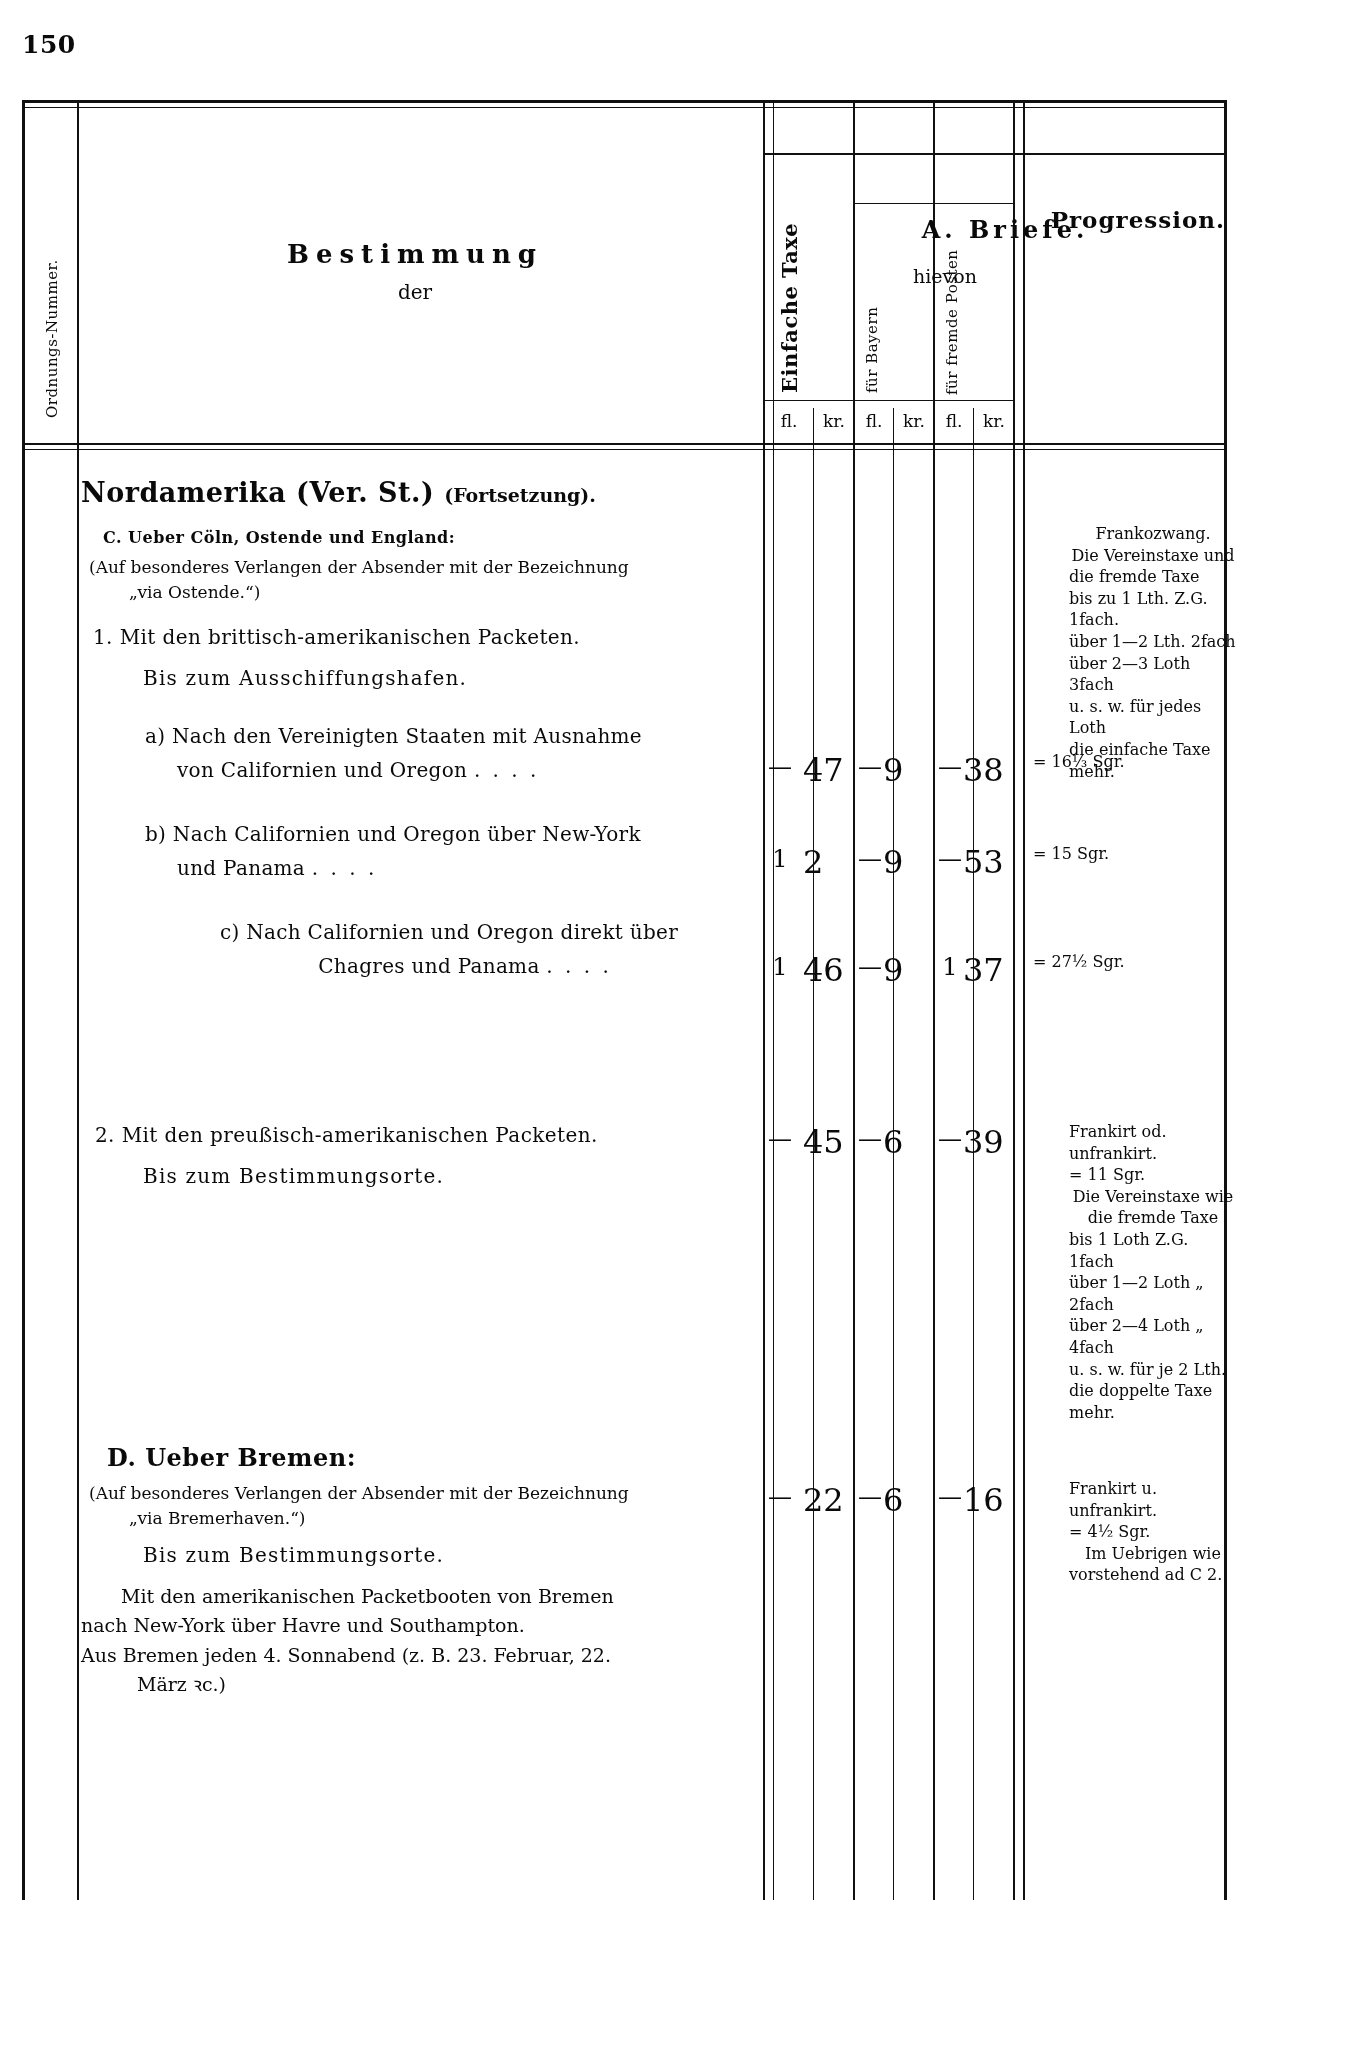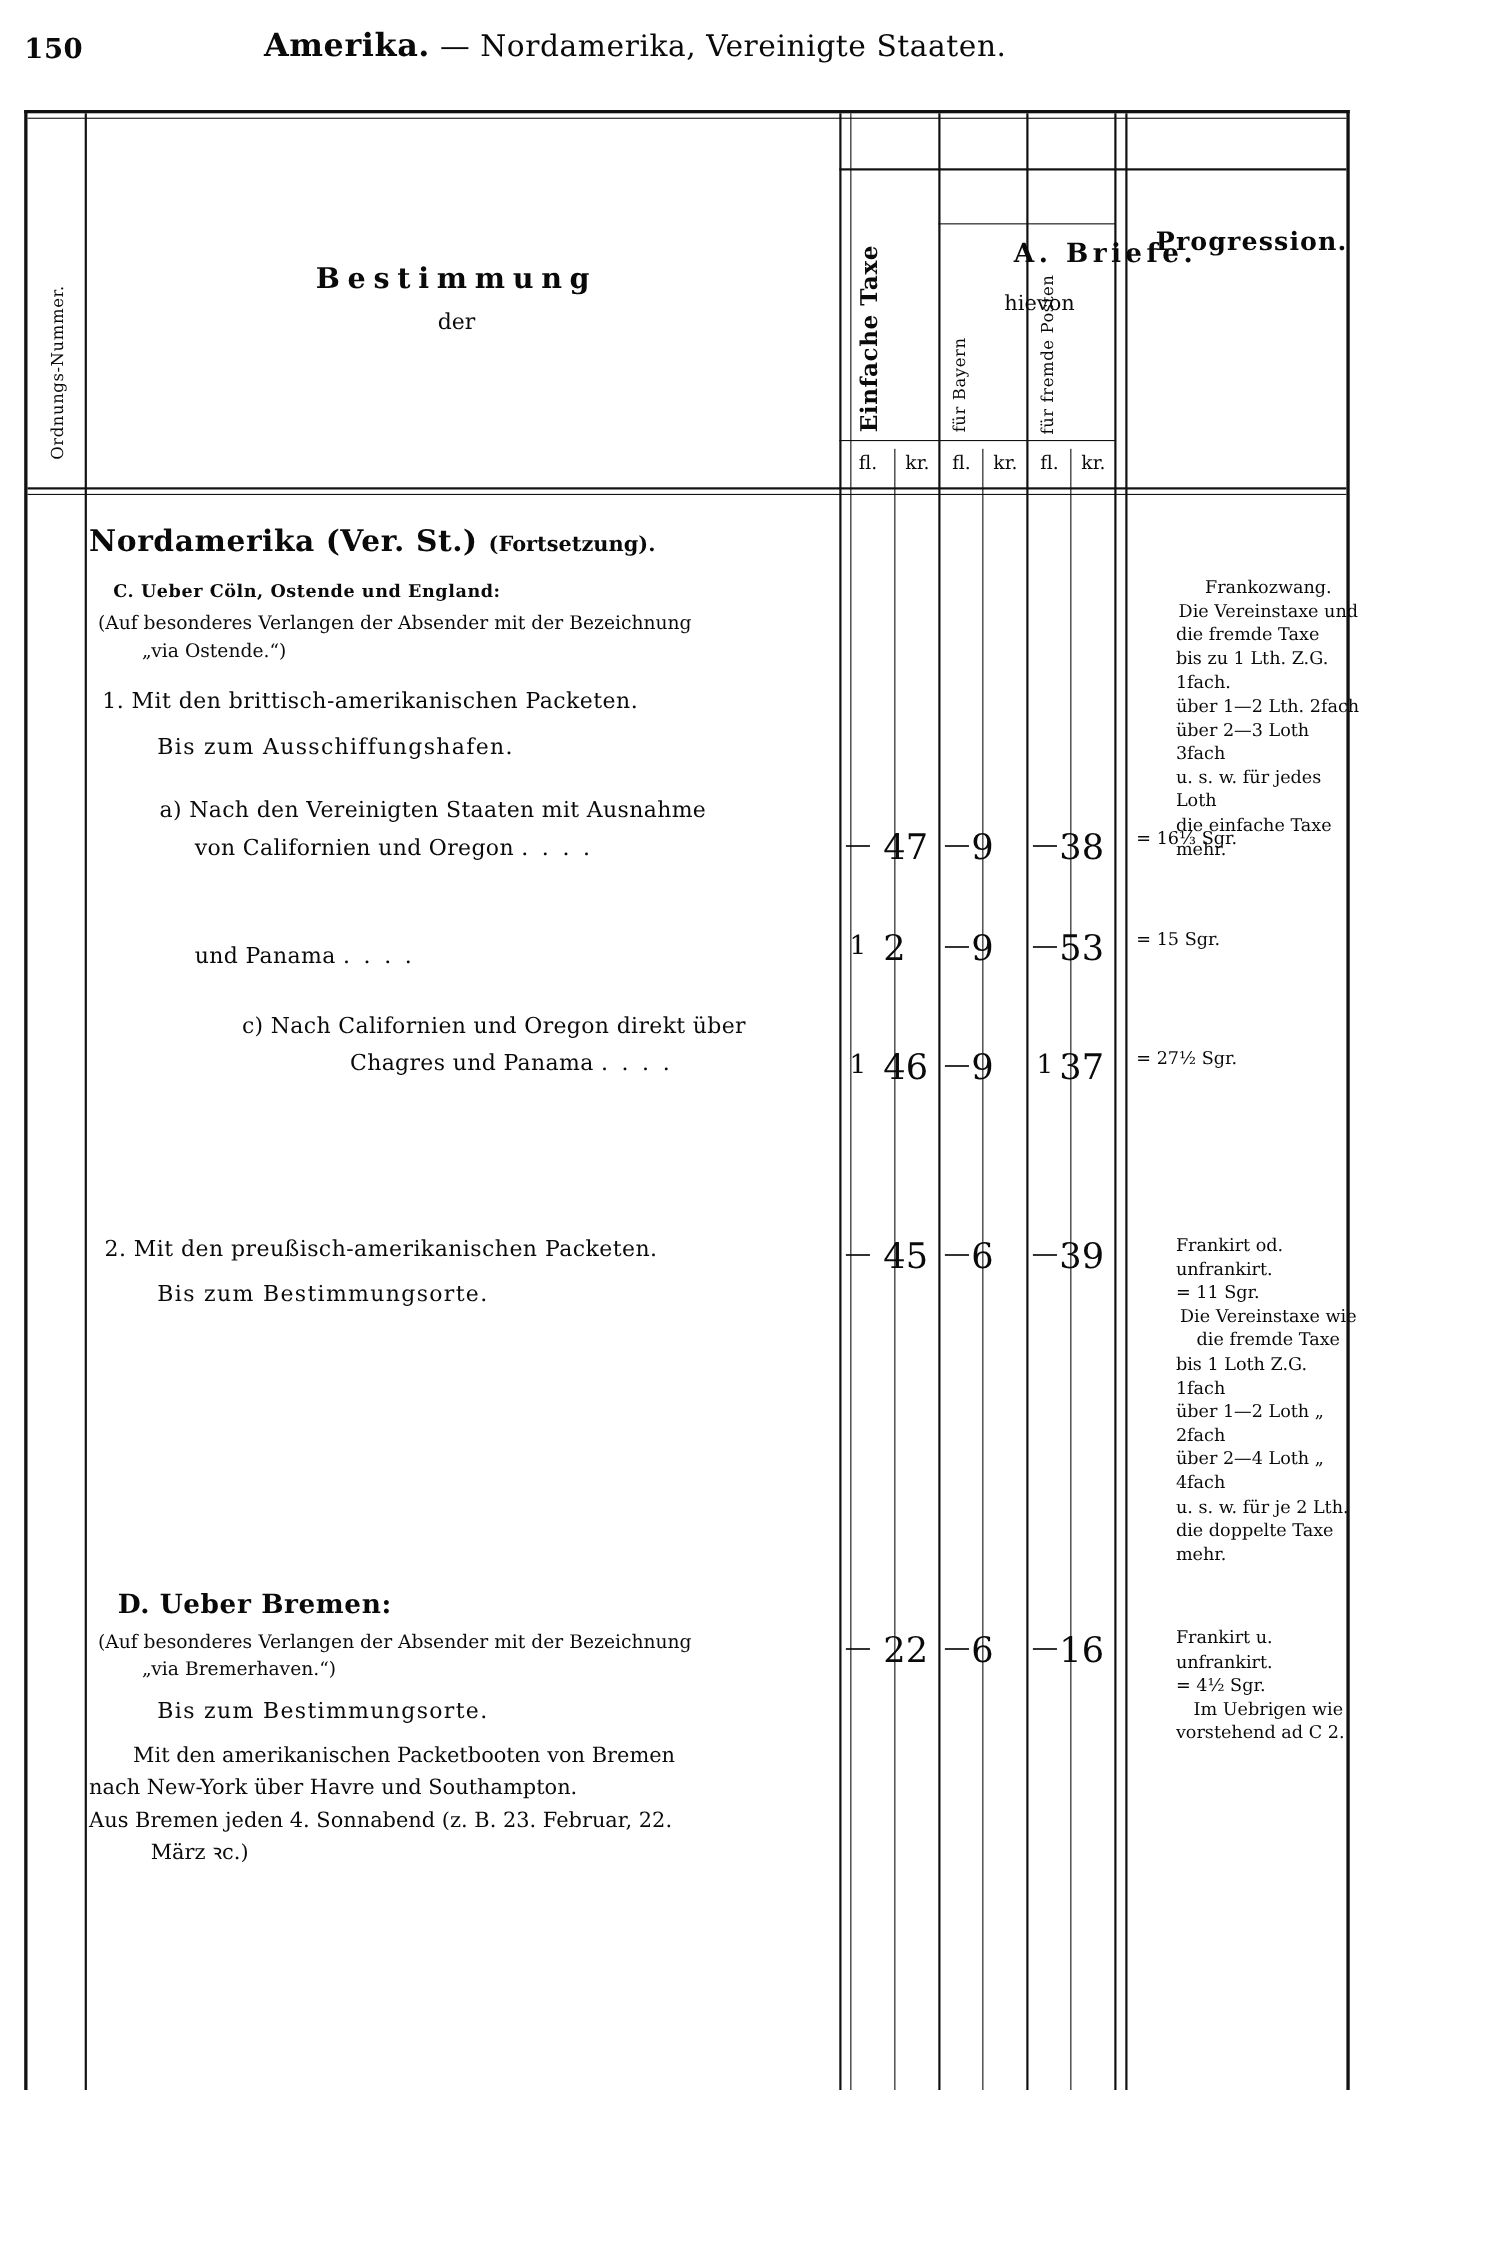--- a/index.html
+++ b/index.html
@@ -241,24 +241,20 @@
   }
   .prog .ind { display: block; margin-left: 32px; }
   .prog .lft { text-align: left; }
 </style>
 </head>
 <body>
 
 <div class="page">
 
   <div class="folio">150</div>
-  <div class="running-head">
-    <span class="lead">Amerika.</span>
-    <span>— Nordamerika, Vereinigte Staaten.</span>
-  </div>
 
   <div class="frame">
 
     <div class="vrule" style="left: 52px;"></div>
     <div class="vrule" style="left: 738px;"></div>
     <div class="vrule thin" style="left: 748px;"></div>
     <div class="vrule" style="left: 828px;"></div>
     <div class="vrule thin" style="left: 788px; top:305px;"></div>
     <div class="vrule" style="left: 908px;"></div>
     <div class="vrule thin" style="left: 868px; top:305px;"></div>
@@ -312,21 +308,21 @@
       <div class="item1">1. Mit den brittisch-amerikanischen Packeten.</div>
       <div class="item1b">Bis zum Ausschiffungshafen.</div>
 
       <div class="lettered" style="margin-top:26px;">
         <span>a) Nach den Vereinigten Staaten mit Ausnahme</span><br>
         <span style="margin-left:32px; display:inline-block;">von Californien und Oregon</span>
         <span class="dots">. . . .</span>
       </div>
 
       <div class="lettered" style="margin-top:30px;">
-        <br>
+        <span>b) Nach Californien und Oregon über New-York</span><br>
         <span style="margin-left:32px; display:inline-block;">und Panama</span>
         <span class="dots">. . . .</span>
       </div>
 
       <div class="lettered" style="margin-top:30px;text-align:center;">
         <span>c) Nach  Californien  und  Oregon  direkt  über</span><br>
         <span style="margin-left:32px; display:inline-block;">Chagres und Panama</span>
         <span class="dots">. . . .</span>
       </div>
 

